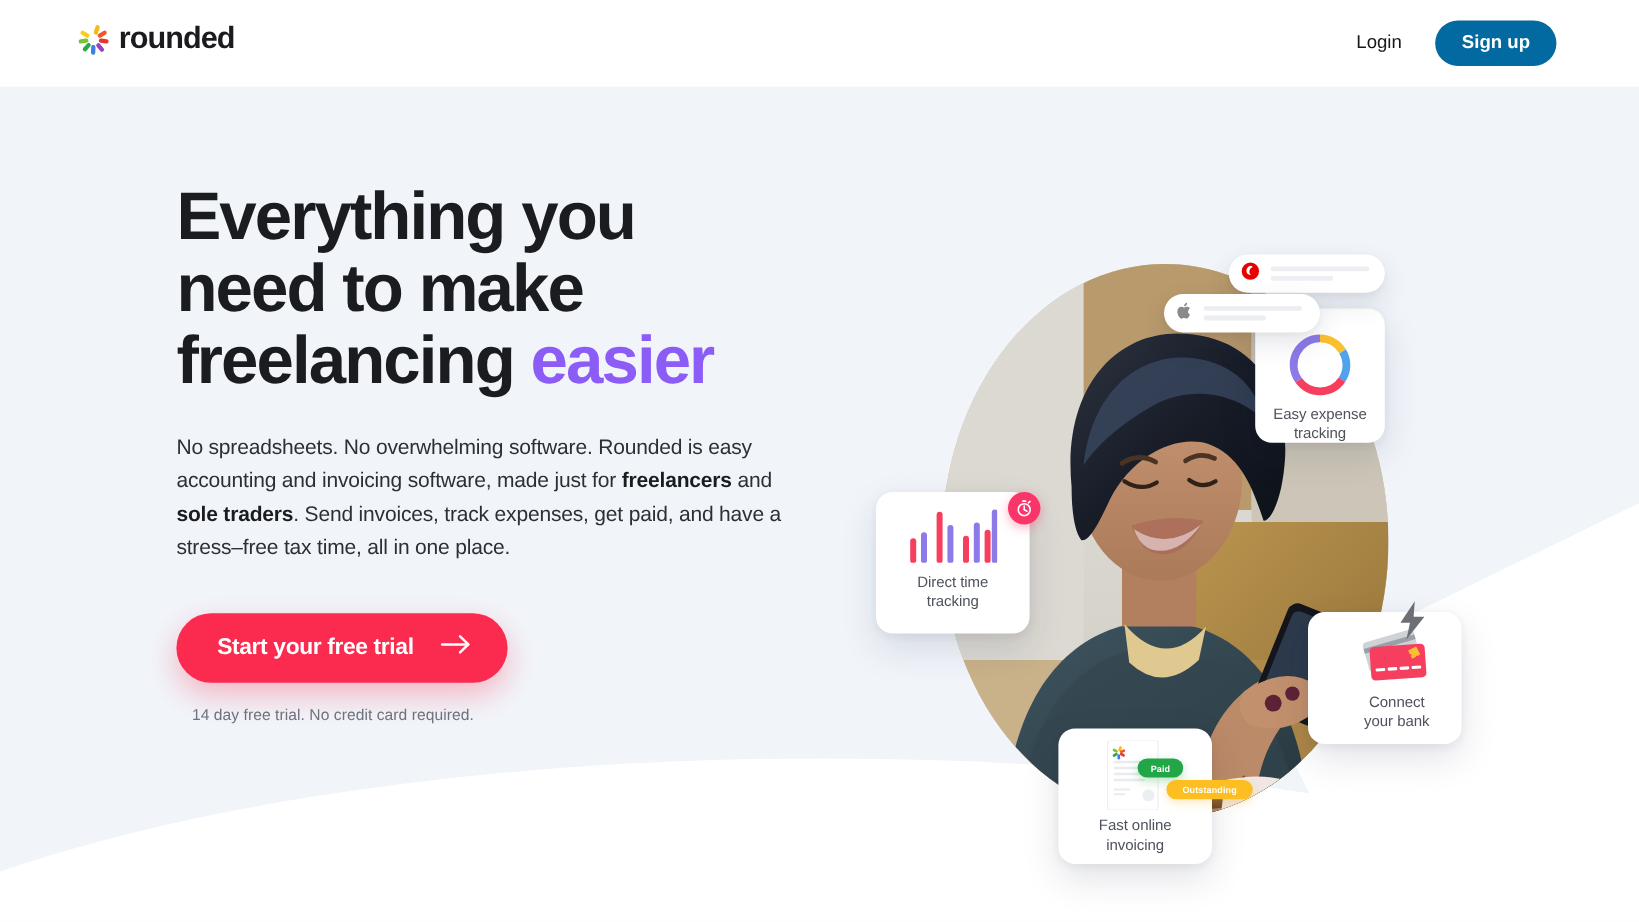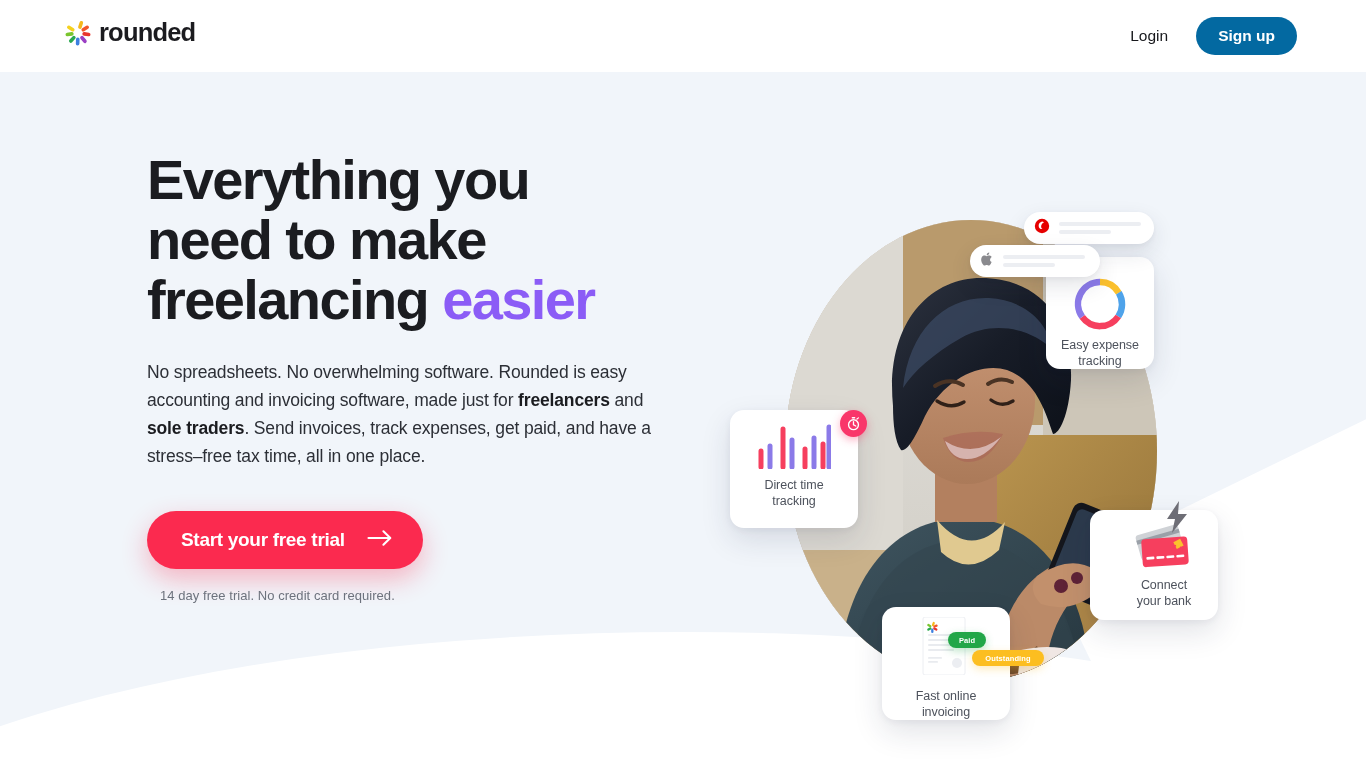--- a/index.html
+++ b/index.html
@@ -289,21 +289,20 @@
     padding-left: 20px;
   }
   .bankart { width: 84px; height: 52px; margin-bottom: 4px; position: relative; }
 
   
   .card-invoice {
     left: 164px; top: 475px;
     width: 128px; height: 113px;
     padding-top: 10px;
     z-index: 38;
-    justify-content: space-between;
   }
   .invart { width: 62px; height: 58px; margin-bottom: 6px; position: relative; }
 
   .badge-paid, .badge-out {
     position: absolute;
     border-radius: 9px;
     font-size: 7.5px;
     font-weight: 700;
     color: #ffffff;
     display: flex; align-items: center; justify-content: center;

